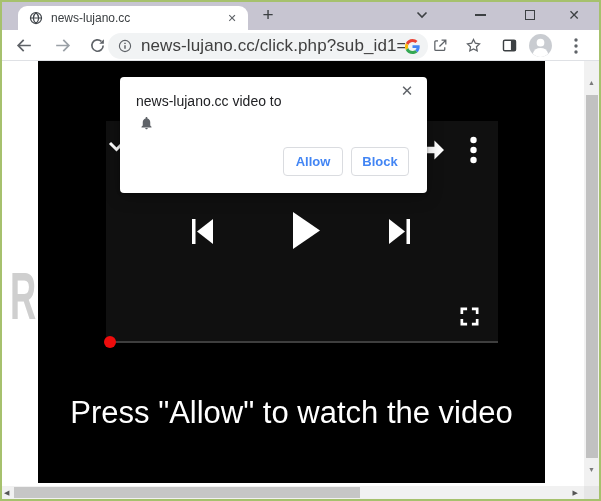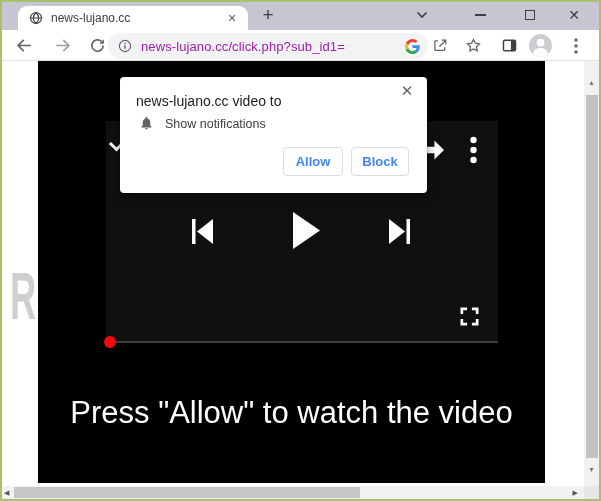--- a/index.html
+++ b/index.html
@@ -22,21 +22,21 @@
   .min-bar{width:11px;height:2px;background:#3c4043;}
   .wb-max{left:520px;width:20px;}
   .max-box{width:10px;height:10px;border:1.6px solid #3c4043;}
   .wb-close{left:563px;width:22px;font-size:14px;}
 
   
   .toolbar{position:absolute;left:0;top:30px;width:601px;height:31px;background:#fff;border-bottom:1px solid #dfe1e5;}
   .tb-icon{position:absolute;top:0;height:31px;display:flex;align-items:center;justify-content:center;}
   .omnibox{position:absolute;left:108px;top:3px;width:320px;height:26px;background:#f1f3f4;border-radius:13px;
            display:flex;align-items:center;padding:0 8px 0 10px;}
-  .url{font-size:13px;color:#a21caf;margin-left:9px;flex:1;white-space:nowrap;overflow:hidden;letter-spacing:.1px;}
+  .url{font-size:17px;color:#404040;margin-left:9px;flex:1;white-space:nowrap;overflow:hidden;letter-spacing:.1px;}
 
   
   .content{position:absolute;left:0;top:61px;width:601px;height:425px;background:#fff;overflow:hidden;}
   .blackbox{position:absolute;left:38px;top:0;width:507px;height:422px;background:#000;overflow:hidden;}
   .wm{font-size:66px;font-weight:bold;letter-spacing:-1px;transform-origin:0 0;white-space:nowrap;}
   .wm-left{position:absolute;left:10px;top:197px;color:#cfcfcf;transform:scaleX(.55);}
   .wm-dark{position:absolute;left:66px;top:197px;color:#191919;transform:scaleX(.70);}
   .player{position:absolute;left:68px;top:60px;width:392px;height:222px;background:#101010;}
   .p-abs{position:absolute;}
   .pressmsg{position:absolute;left:0;top:334px;width:507px;text-align:center;color:#fff;font-size:31px;white-space:nowrap;}
@@ -228,21 +228,20 @@
     </div>
 
     <div class="popup">
       <span class="pop-close">✕</span>
       <div class="pop-title">news-lujano.cc video to</div>
       <span class="pop-bell">
         <svg viewBox="0 0 24 24" width="15" height="16">
             <path fill="#5f6368" d="M12 22c1.1 0 2-.9 2-2h-4c0 1.1.9 2 2 2zm6-6v-5c0-3.1-1.6-5.6-4.5-6.3V4c0-.8-.7-1.5-1.5-1.5S10.5 3.2 10.5 4v.7C7.6 5.4 6 7.9 6 11v5l-2 2v1h16v-1l-2-2z"></path>
           </svg>
       </span>
-      <div class="pop-perm">Show notifications</div>
       <div class="pop-btn btn-allow">Allow</div>
       <div class="pop-btn btn-block">Block</div>
     </div>
 
     <div class="vscroll">
       <span class="sarrow va-up">▲</span>
       <div class="vthumb"></div>
       <span class="sarrow va-down">▼</span>
     </div>
   </div>

